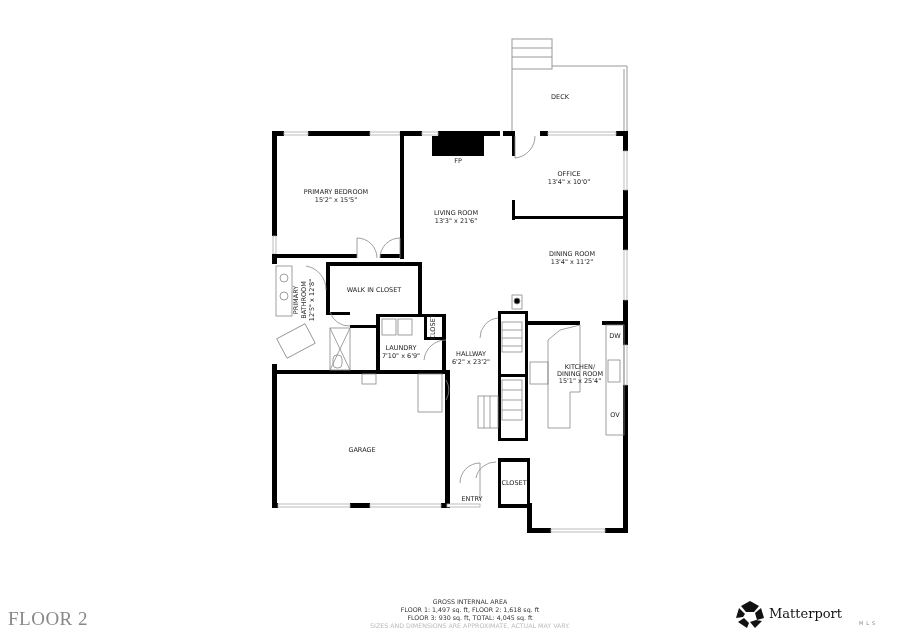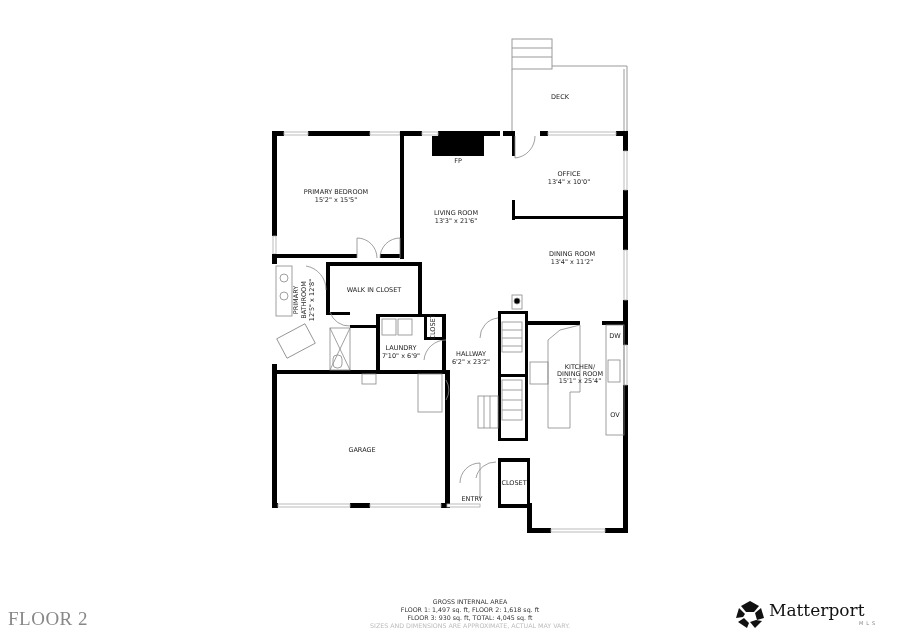--- a/index.html
+++ b/index.html
@@ -3,21 +3,21 @@
 <meta charset="utf-8">
 <style>
   html,body{margin:0;padding:0;background:#fff;}
   body{width:900px;height:637px;position:relative;overflow:hidden;font-family:"DejaVu Sans",sans-serif;}
   svg{position:absolute;left:0;top:0;}
   .lbl{font-family:"DejaVu Sans",sans-serif;font-size:6.5px;fill:#222;text-anchor:middle;}
   .floor{position:absolute;left:8px;top:608px;font-family:Liberation Serif, serif;font-size:19px;color:#888;letter-spacing:0.5px;}
   .gia{position:absolute;left:340px;top:598px;width:260px;text-align:center;font-family:"DejaVu Sans",sans-serif;font-size:6.3px;color:#333;line-height:8px;}
   .gia .disc{color:#bbb;}
   .brand{position:absolute;left:735px;top:598px;width:160px;height:36px;}
-  .brand .name{position:absolute;left:34px;top:2px;font-family:"DejaVu Serif",serif;font-size:17px;color:#111;}
+  .brand .name{position:absolute;left:34px;top:8px;font-family:"DejaVu Serif",serif;font-size:13px;color:#111;}
   .brand .smart{position:absolute;left:26px;top:10px;font-family:"DejaVu Sans",sans-serif;font-size:20px;color:rgba(150,150,150,0.35);letter-spacing:6px;margin-top:38px;}
   .brand .mls{position:absolute;left:124px;top:22px;font-family:"DejaVu Sans",sans-serif;font-size:5px;color:#888;letter-spacing:3px;}
 </style>
 </head>
 <body>
 
 <svg width="900" height="637" viewBox="0 0 900 637">
 
   <g fill="none" stroke="#999" stroke-width="1">
     <rect x="512" y="39" width="40" height="30"></rect>

